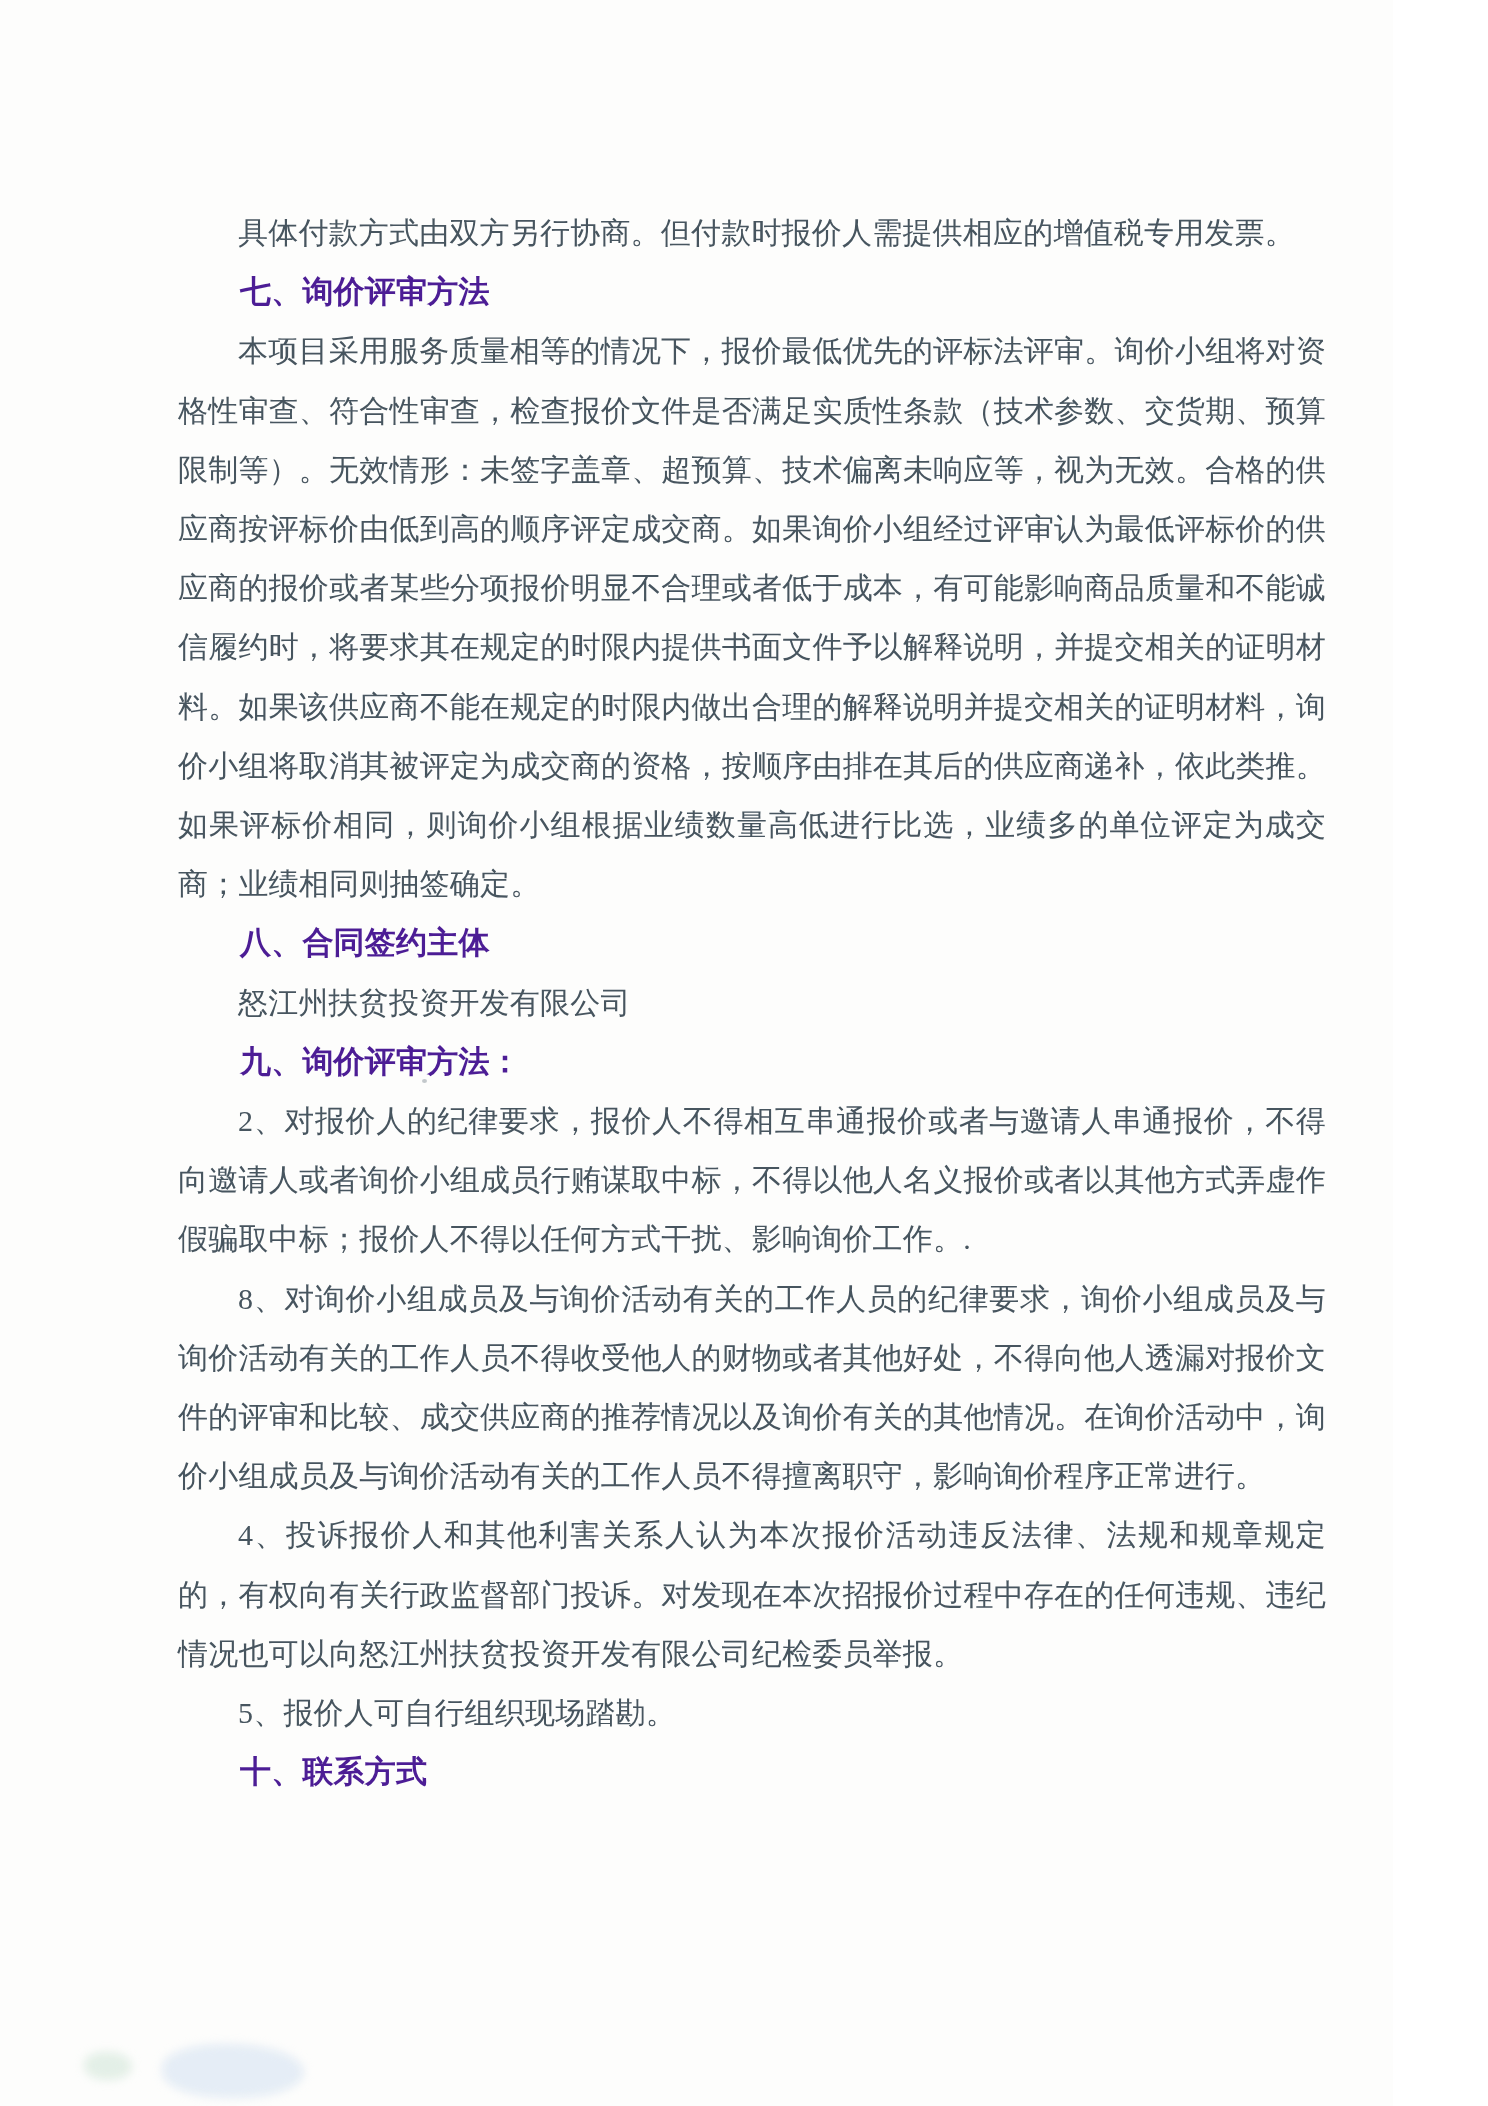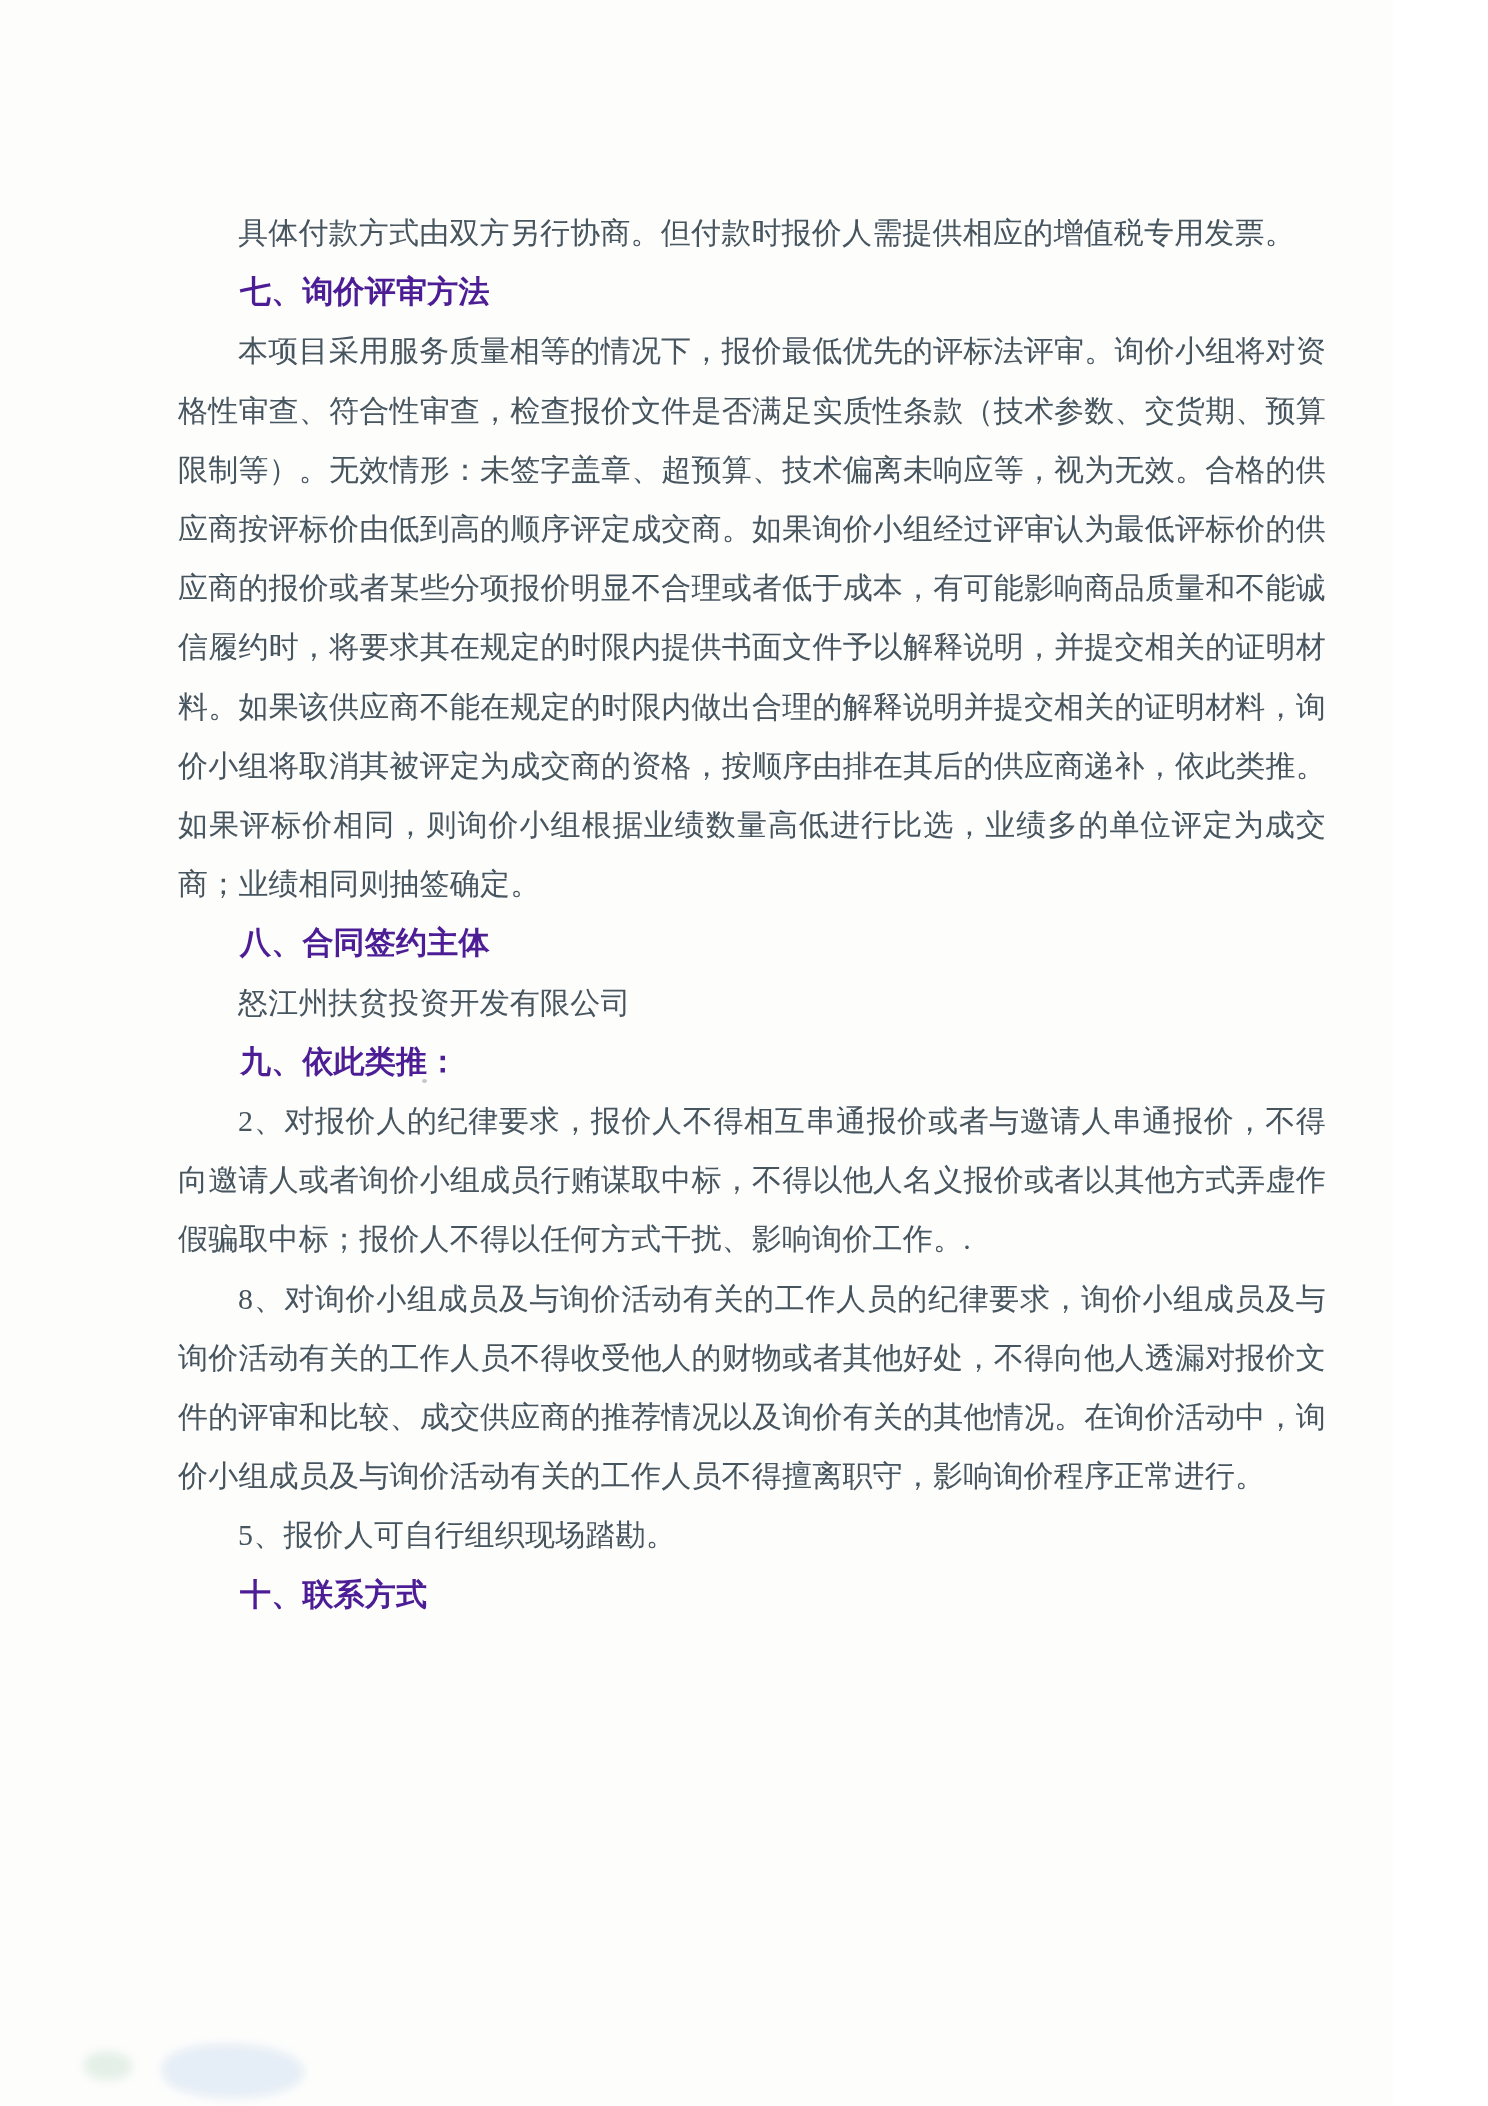--- a/index.html
+++ b/index.html
@@ -55,23 +55,24 @@
 </head>
 <body>
 
 <div class="page">
   <main class="doc" id="doc">
       <p class="body-indent">具体付款方式由双方另行协商。但付款时报价人需提供相应的增值税专用发票。</p>
       <h2 class="heading">七、询价评审方法</h2>
       <p class="body-indent">本项目采用服务质量相等的情况下，报价最低优先的评标法评审。询价小组将对资格性审查、符合性审查，检查报价文件是否满足实质性条款（技术参数、交货期、预算限制等）。无效情形：未签字盖章、超预算、技术偏离未响应等，视为无效。合格的供应商按评标价由低到高的顺序评定成交商。如果询价小组经过评审认为最低评标价的供应商的报价或者某些分项报价明显不合理或者低于成本，有可能影响商品质量和不能诚信履约时，将要求其在规定的时限内提供书面文件予以解释说明，并提交相关的证明材料。如果该供应商不能在规定的时限内做出合理的解释说明并提交相关的证明材料，询价小组将取消其被评定为成交商的资格，按顺序由排在其后的供应商递补，依此类推。如果评标价相同，则询价小组根据业绩数量高低进行比选，业绩多的单位评定为成交商；业绩相同则抽签确定。</p>
       <h2 class="heading">八、合同签约主体</h2>
       <p class="body-indent">怒江州扶贫投资开发有限公司</p>
-      <h2 class="heading">九、依此类推：</h2>
+      <h2 class="heading">九、询价评审方法：</h2>
       <p class="body-indent">2、对报价人的纪律要求，报价人不得相互串通报价或者与邀请人串通报价，不得向邀请人或者询价小组成员行贿谋取中标，不得以他人名义报价或者以其他方式弄虚作假骗取中标；报价人不得以任何方式干扰、影响询价工作。.</p>
       <p class="body-indent">8、对询价小组成员及与询价活动有关的工作人员的纪律要求，询价小组成员及与询价活动有关的工作人员不得收受他人的财物或者其他好处，不得向他人透漏对报价文件的评审和比较、成交供应商的推荐情况以及询价有关的其他情况。在询价活动中，询价小组成员及与询价活动有关的工作人员不得擅离职守，影响询价程序正常进行。</p>
+      <p class="body-indent">4、投诉报价人和其他利害关系人认为本次报价活动违反法律、法规和规章规定的，有权向有关行政监督部门投诉。对发现在本次招报价过程中存在的任何违规、违纪情况也可以向怒江州扶贫投资开发有限公司纪检委员举报。</p>
       <p class="body-indent">5、报价人可自行组织现场踏勘。</p>
       <h2 class="heading">十、联系方式</h2>
     </main>
   <div class="speck speck-1"></div>
   <div class="speck speck-2"></div>
   <div class="smudge smudge-green"></div>
   <div class="smudge smudge-blue"></div>
 </div>
 
 </body></html>

